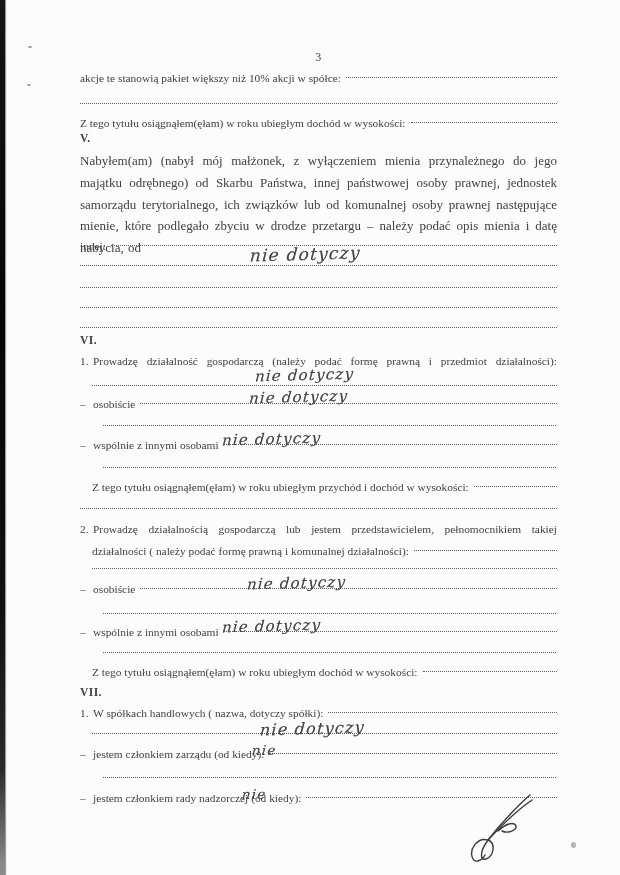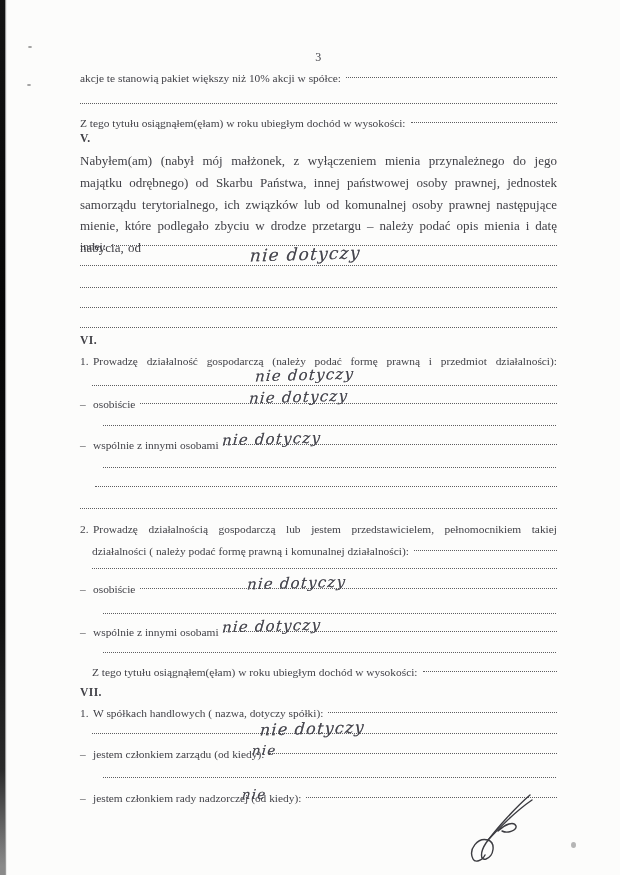--- a/index.html
+++ b/index.html
@@ -113,20 +113,21 @@
 
   <div class="row" style="top:437px">
     <span class="mk">–</span>
     <span class="t">wspólnie z innymi osobami</span>
     <span class="leader"></span>
   </div>
   <div class="hand" style="left:222px;top:430px;font-size:15px">nie dotyczy</div>
   <div class="dot dl-2" style="top:467px"></div>
 
   <div class="row" style="top:479px;left:92px">
+    <span class="t">Z tego tytułu osiągnąłem(ęłam) w roku ubiegłym przychód i dochód w wysokości:</span>
     <span class="leader"></span>
   </div>
   <div class="dot dl-full" style="top:508px"></div>
 
   <div class="row" style="top:521px">
     <span class="mk">2.</span>
     <span class="jlast">Prowadzę działalnością gospodarczą lub jestem przedstawicielem, pełnomocnikiem takiej</span>
   </div>
   <div class="row" style="top:543px;left:92px">
     <span class="t">działalności ( należy podać formę prawną i komunalnej działalności):</span>

